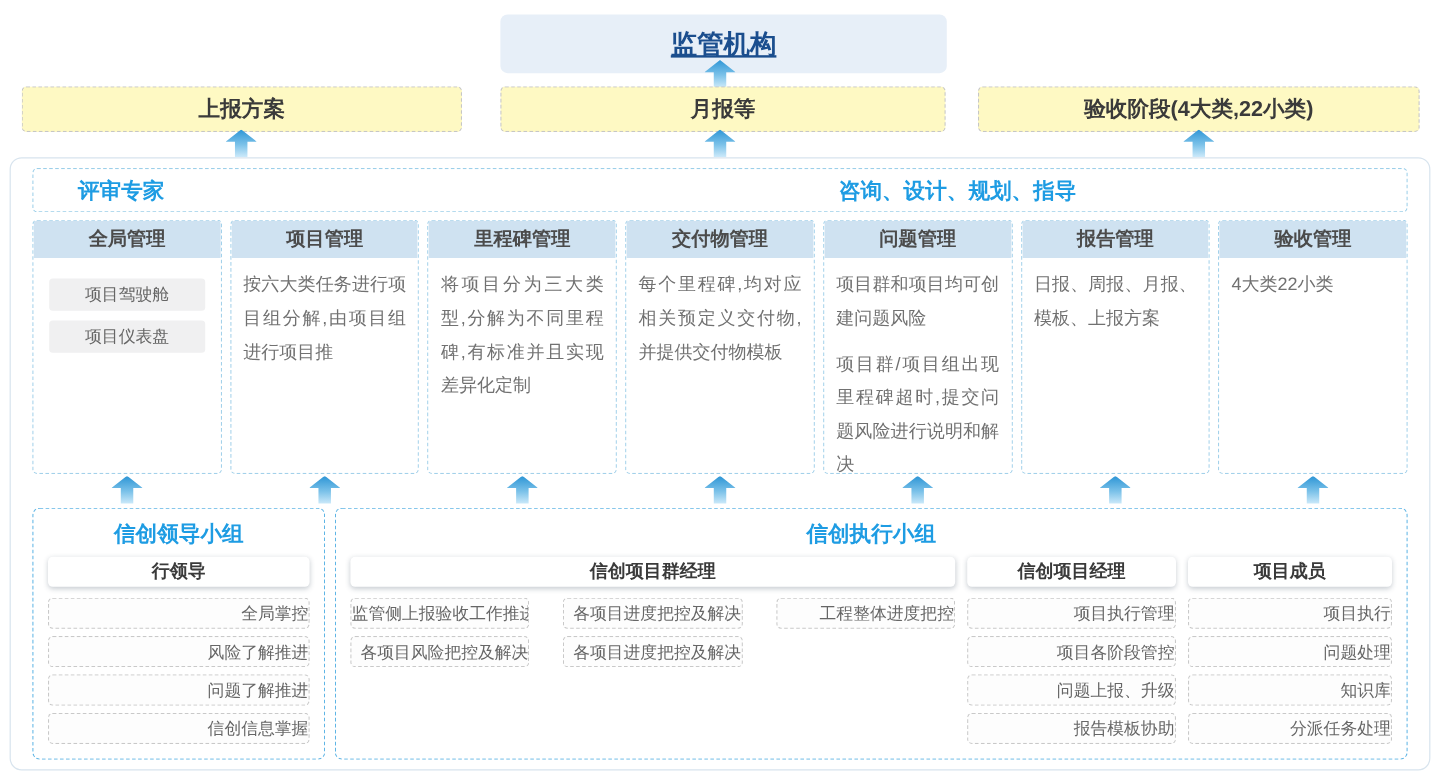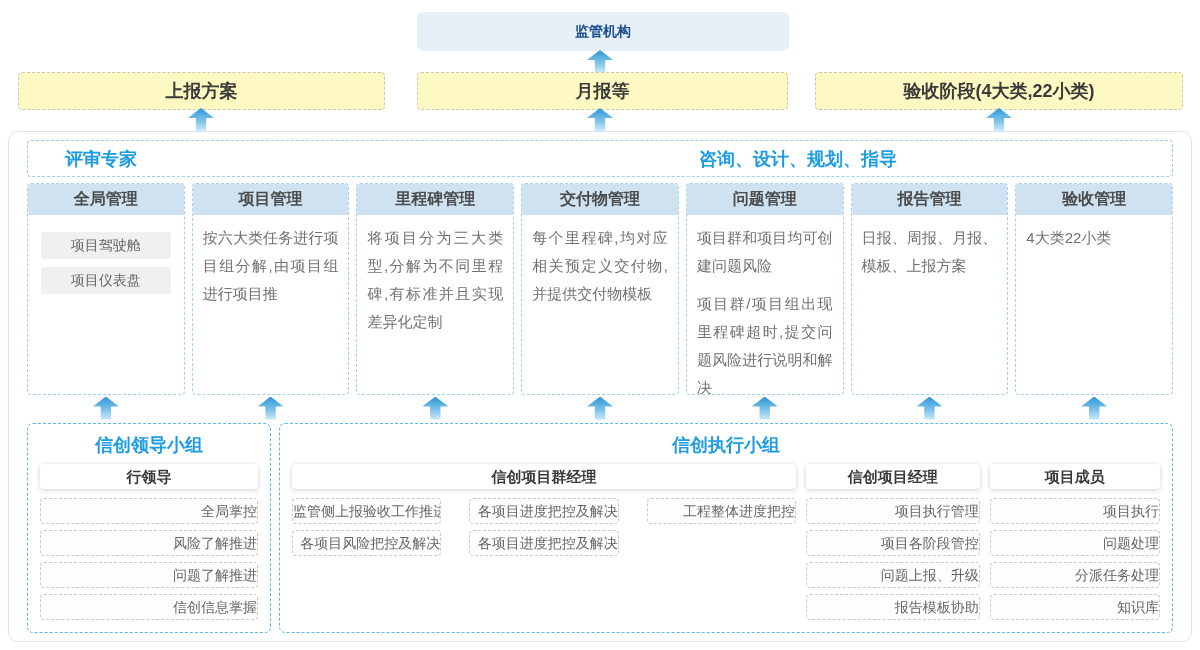--- a/index.html
+++ b/index.html
@@ -6,24 +6,24 @@
   html,body { width:1200px; height:650px; }
   body {
     font-family:"Liberation Sans","DejaVu Sans",sans-serif;
     background:#ffffff; color:#333;
     position:relative; overflow:hidden;
   }
   .abs { position:absolute; }
 
   
   .regulator {
-    left:417px; top:12px; width:372px; height:39px;
+    left:417px; top:12px; width:372px; height:49px;
     background:#e7eff8; border-radius:6px;
     display:flex; align-items:center; justify-content:center;
-    font-size:14px; font-weight:bold; color:#1b4e8e;
+    font-size:22px; font-weight:bold; color:#1b4e8e;text-decoration:underline;
   }
   .top-dashed {
     top:72px; height:38px;
     background:#fef9c3; border:1px dashed #c6c6c6; border-radius:4px;
     display:flex; align-items:center; justify-content:center;
     font-size:18px; font-weight:bold; color:#3a3a3a;
   }
   .tb1 { left:18px;  width:367px; }
   .tb2 { left:417px; width:371px; }
   .tb3 { left:815px; width:368px; }
@@ -236,21 +236,21 @@
           <div class="g-item">项目执行管理</div>
           <div class="g-item">项目各阶段管控</div>
           <div class="g-item">问题上报、升级</div>
           <div class="g-item">报告模板协助</div>
         </div>
 
         <div class="sub-mem">
           <div class="role-box">项目成员</div>
           <div class="g-item">项目执行</div>
           <div class="g-item">问题处理</div>
+          <div class="g-item">知识库</div>
           <div class="g-item">分派任务处理</div>
-          <div class="g-item">知识库</div>
         </div>
 
       </div>
     </div>
 
   </div>
 </div>
 
 </body></html>

